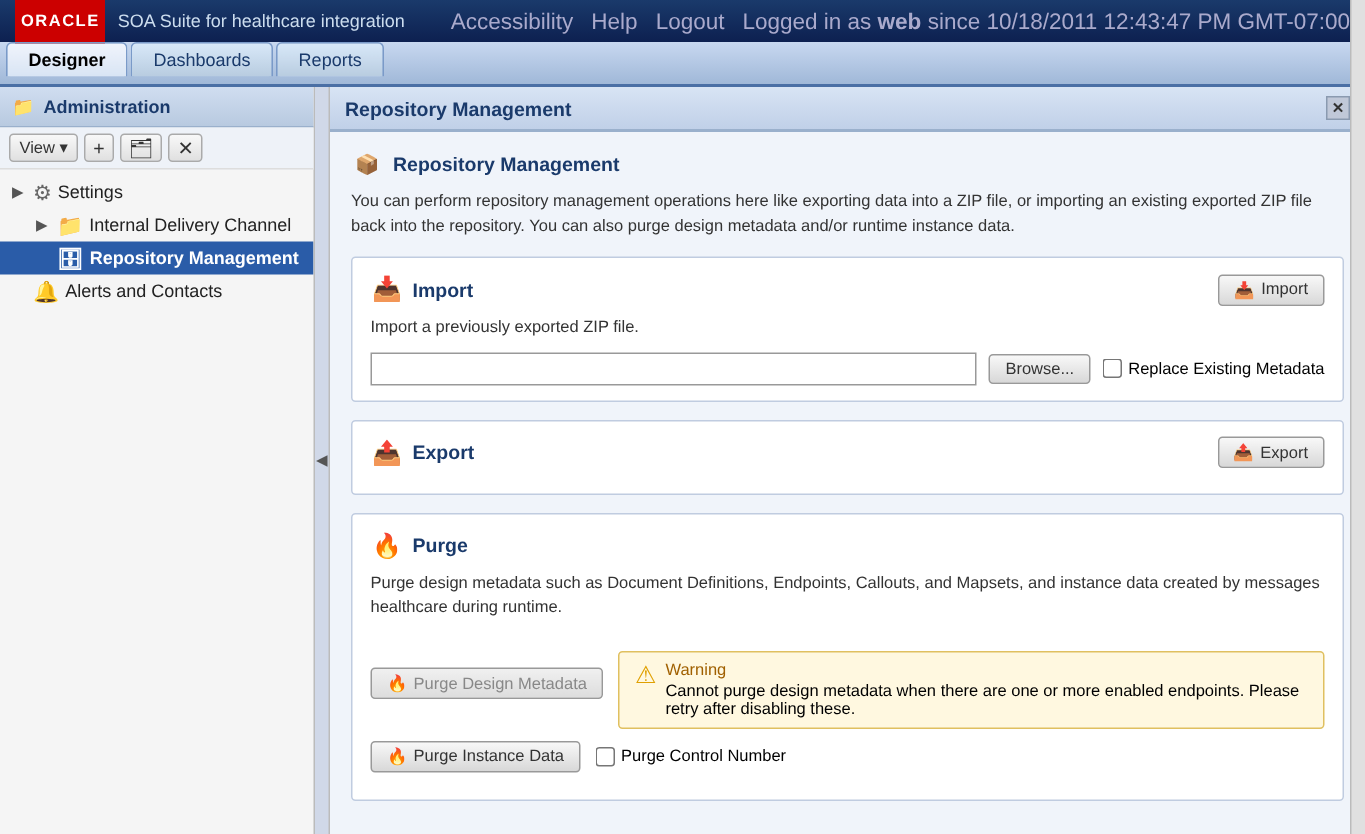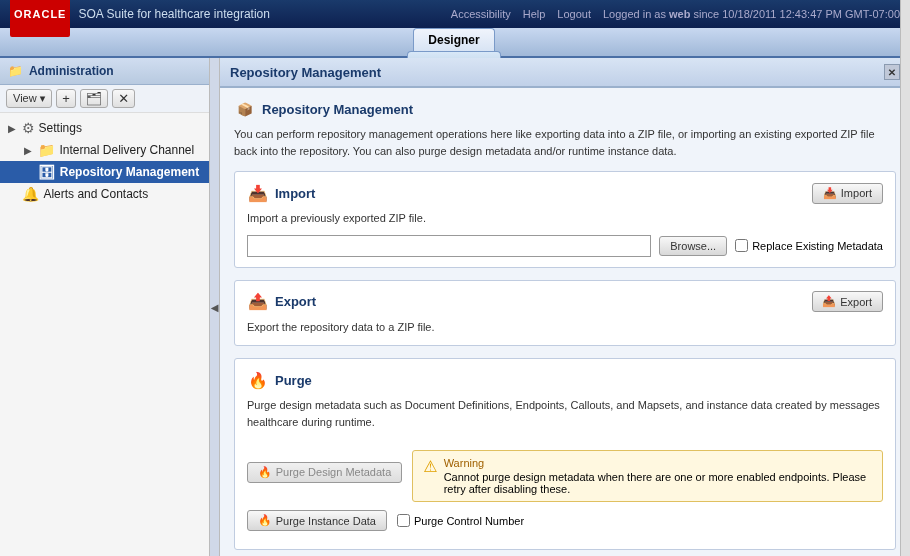--- a/index.html
+++ b/index.html
@@ -19,43 +19,42 @@
     #oracle-logo {
       background: #c00;
       color: white;
       font-weight: bold;
       font-size: 11px;
       padding: 17px 4px;
       border-radius: 2px;
       letter-spacing: 1px;
     }
     #header-title { color: #cde; font-size: 12px; }
-    #header-right { display: flex; gap: 12px; align-items: center; font-size: 11px; color: #aac; }
+    #header-right { display: flex; gap: 12px; align-items: center; font-size: 15px; color: #aac; }
     #header-right a { color: #aac; text-decoration: none; }
 
     
     #scrollbar {
       position: absolute;
       right: 0;
       top: 0;
       width: 10px;
       height: 556px;
       background: #e0e0e0;
       border-left: 1px solid #bbb;
     }
 
     
     #tabs {
       background: linear-gradient(to bottom, #c8d8f0, #a0b8d8);
       height: 30px;
       display: flex;
-      align-items: center;
+      align-items: flex-start;
       padding: 0 4px;
       border-bottom: 2px solid #4a6fa5;
-      flex-direction: column;
     }
     .tab {
       padding: 4px 14px 4px 14px;
       cursor: pointer;
       font-size: 12px;
       color: #1a3a6b;
       border-radius: 4px 4px 0 0;
       border: 1px solid #7a9ac8;
       border-bottom: none;
       margin-right: 2px;
@@ -401,21 +400,20 @@
         <div class="section-action-header">
           <div class="section-header" style="margin-bottom:0;">
             <div class="section-icon" style="font-size:16px;">📤</div>
             <span>Export</span>
           </div>
           <button class="action-btn">
             <span>📤</span>
             <span>Export</span>
           </button>
         </div>
-        <div class="section-desc" style="margin-bottom:0;">Export the repository data to a ZIP file.</div>
       </div>
 
       <div class="purge-section">
         <div class="section-header" style="margin-bottom:6px;">
           <div class="section-icon" style="font-size:16px;">🔥</div>
           <span>Purge</span>
         </div>
         <div class="section-desc">Purge design metadata such as Document Definitions, Endpoints, Callouts, and Mapsets, and instance data created by messages healthcare during runtime.</div>
         <div class="purge-btn-row">
           <button class="action-btn disabled">

